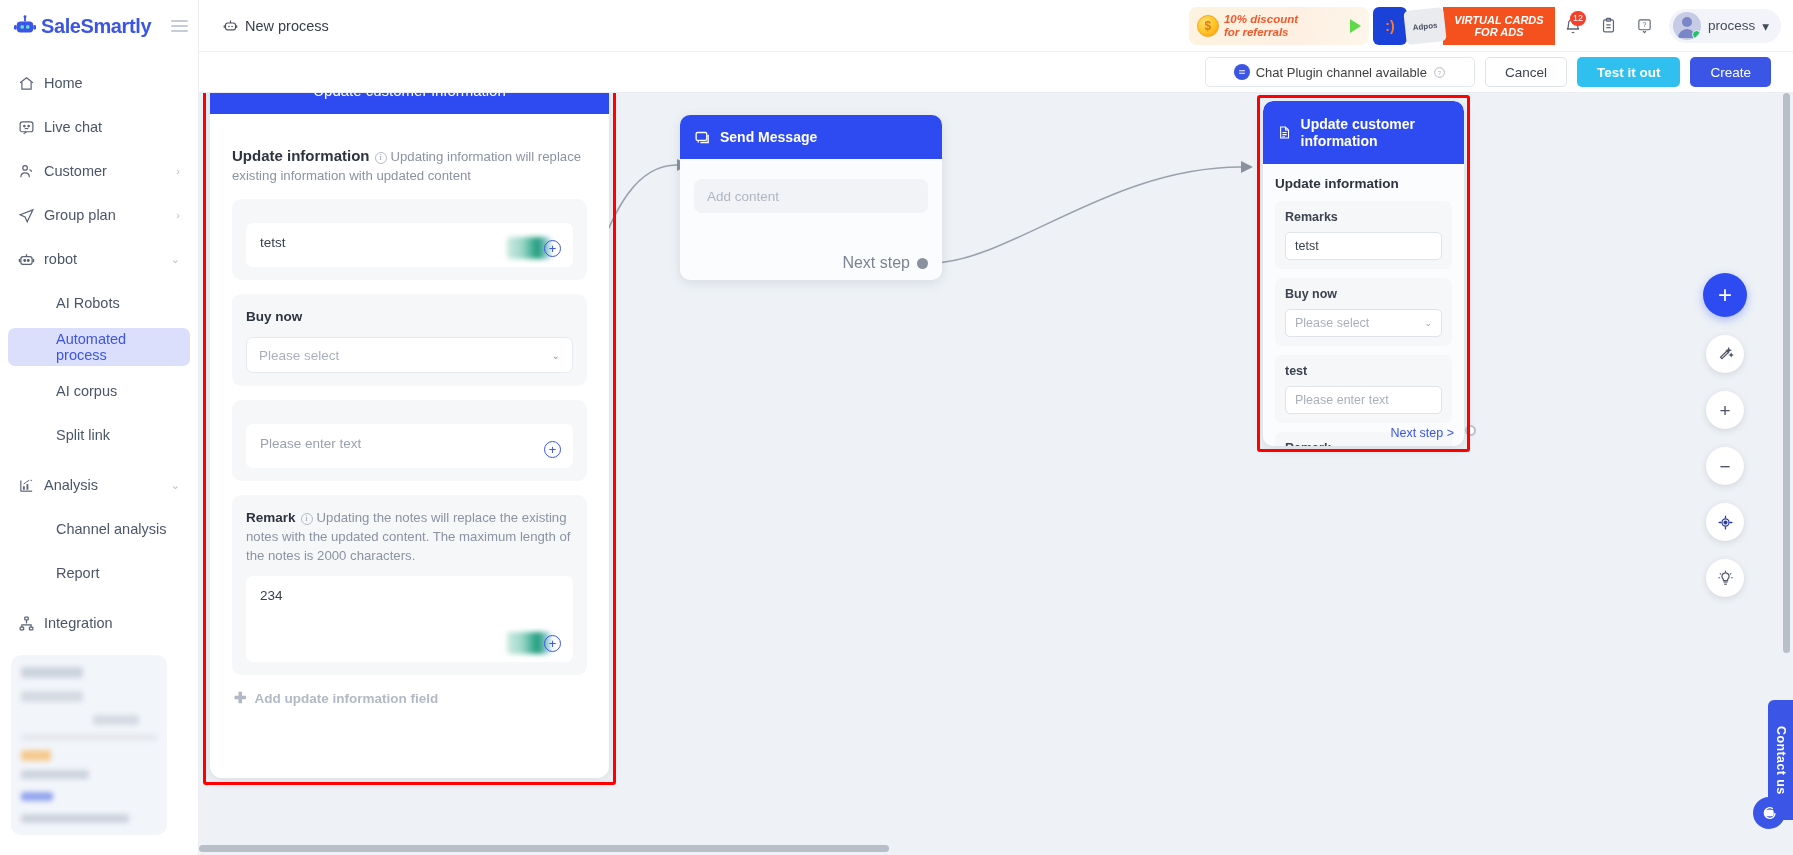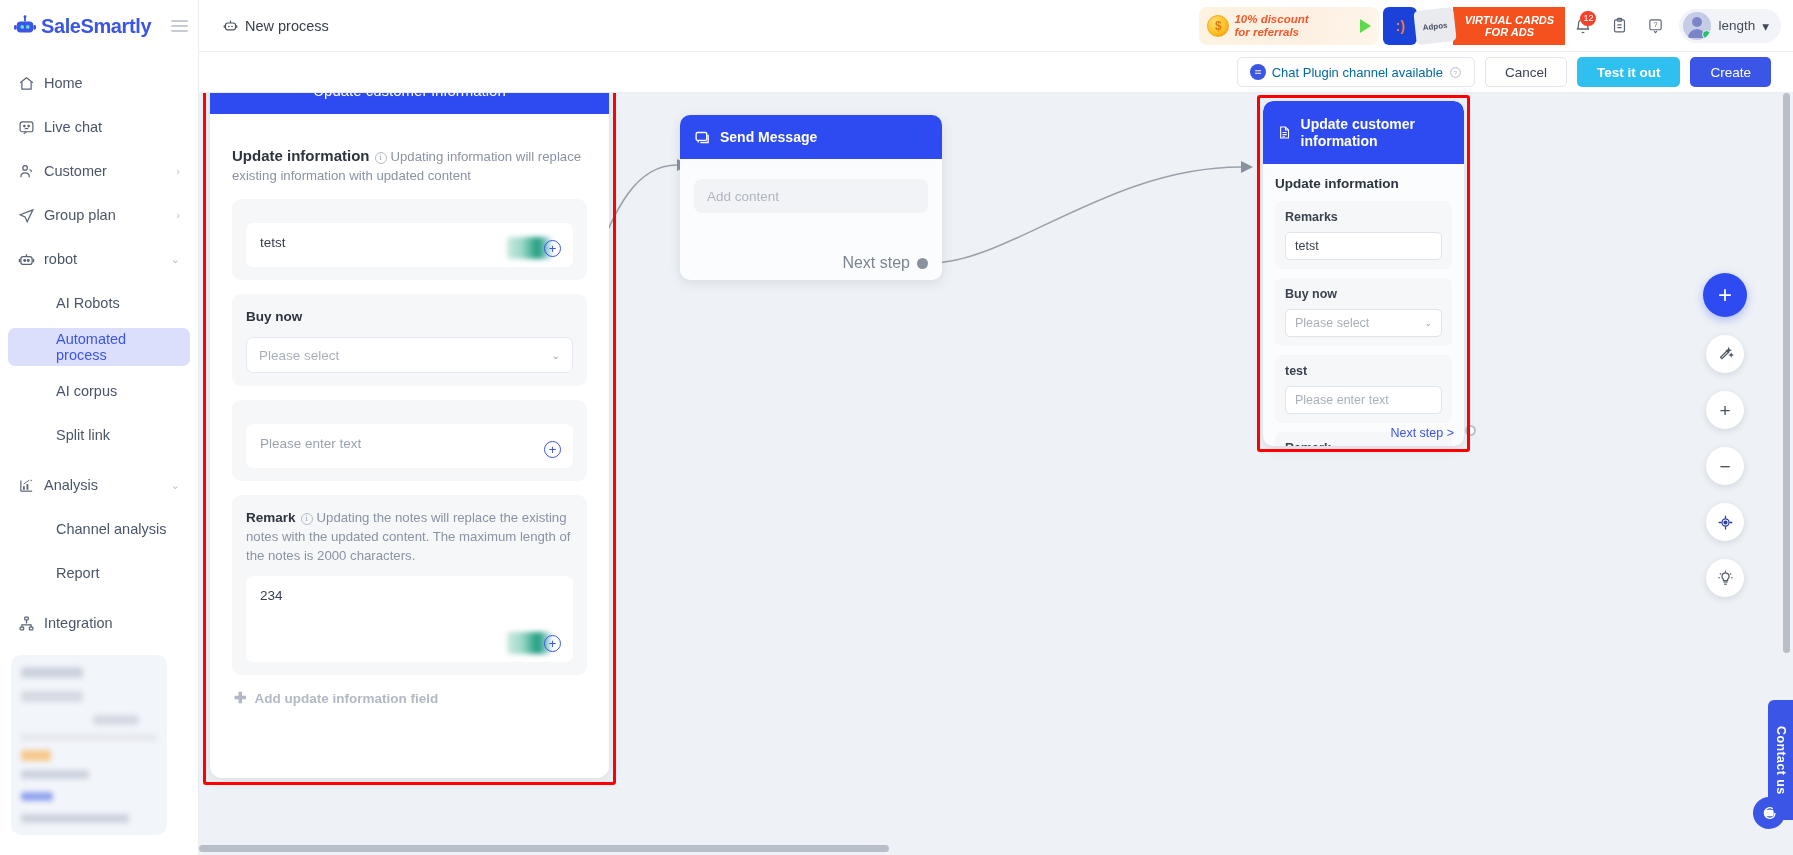--- a/index.html
+++ b/index.html
@@ -123,22 +123,22 @@
 
   
   .subbar {
     position: absolute; left: 199px; top: 52px; right: 0; height: 41px;
     background: #fff; border-bottom: 1px solid #eaeef3;
     display: flex; align-items: center; justify-content: flex-end;
     padding-right: 22px; gap: 10px; z-index: 14;
   }
   .chip-outline {
     height: 30px; border: 1px solid #e2e6ed; border-radius: 5px;
-    display: flex; align-items: center; gap: 6px; padding: 0 12px;
-    font-size: 13px; color: #0369a1; background: #fff; cursor: pointer; text-align: center;
+    display: flex; align-items: center; gap: 6px; padding: 0 28px;
+    font-size: 13px; color: #404040; background: #fff; cursor: pointer; text-align: center;
   }
   .chat-plugin-dot {
     width: 16px; height: 16px; border-radius: 50%; background: #3b55e6;
     display: flex; align-items: center; justify-content: center;
   }
   .btn {
     height: 30px; border-radius: 5px; padding: 0 19px; font-size: 13.5px;
     display: flex; align-items: center; justify-content: center; cursor: pointer;
     border: 1px solid transparent;
   }
@@ -494,21 +494,21 @@
           <text x="12" y="14" font-size="10" fill="#5c6575" stroke="none" text-anchor="middle" font-family="Liberation Sans">?</text>
         </svg>
       </div>
 
       <div class="user-chip">
         <div class="avatar">
           <span class="head"></span>
             <span class="body"></span>
             <span class="dot-on"></span>
         </div>
-        <span class="user-name">length</span>
+        <span class="user-name">process</span>
         <span class="user-name">▾</span>
       </div>
     </div>
   </div>
 
   <div class="subbar">
     <div class="chip-outline">
       <span class="chat-plugin-dot">
         <svg width="10" height="10" viewBox="0 0 24 24" fill="none" stroke="#fff" stroke-width="2.6">
             <path d="M5 9h14M5 15h14"></path>

